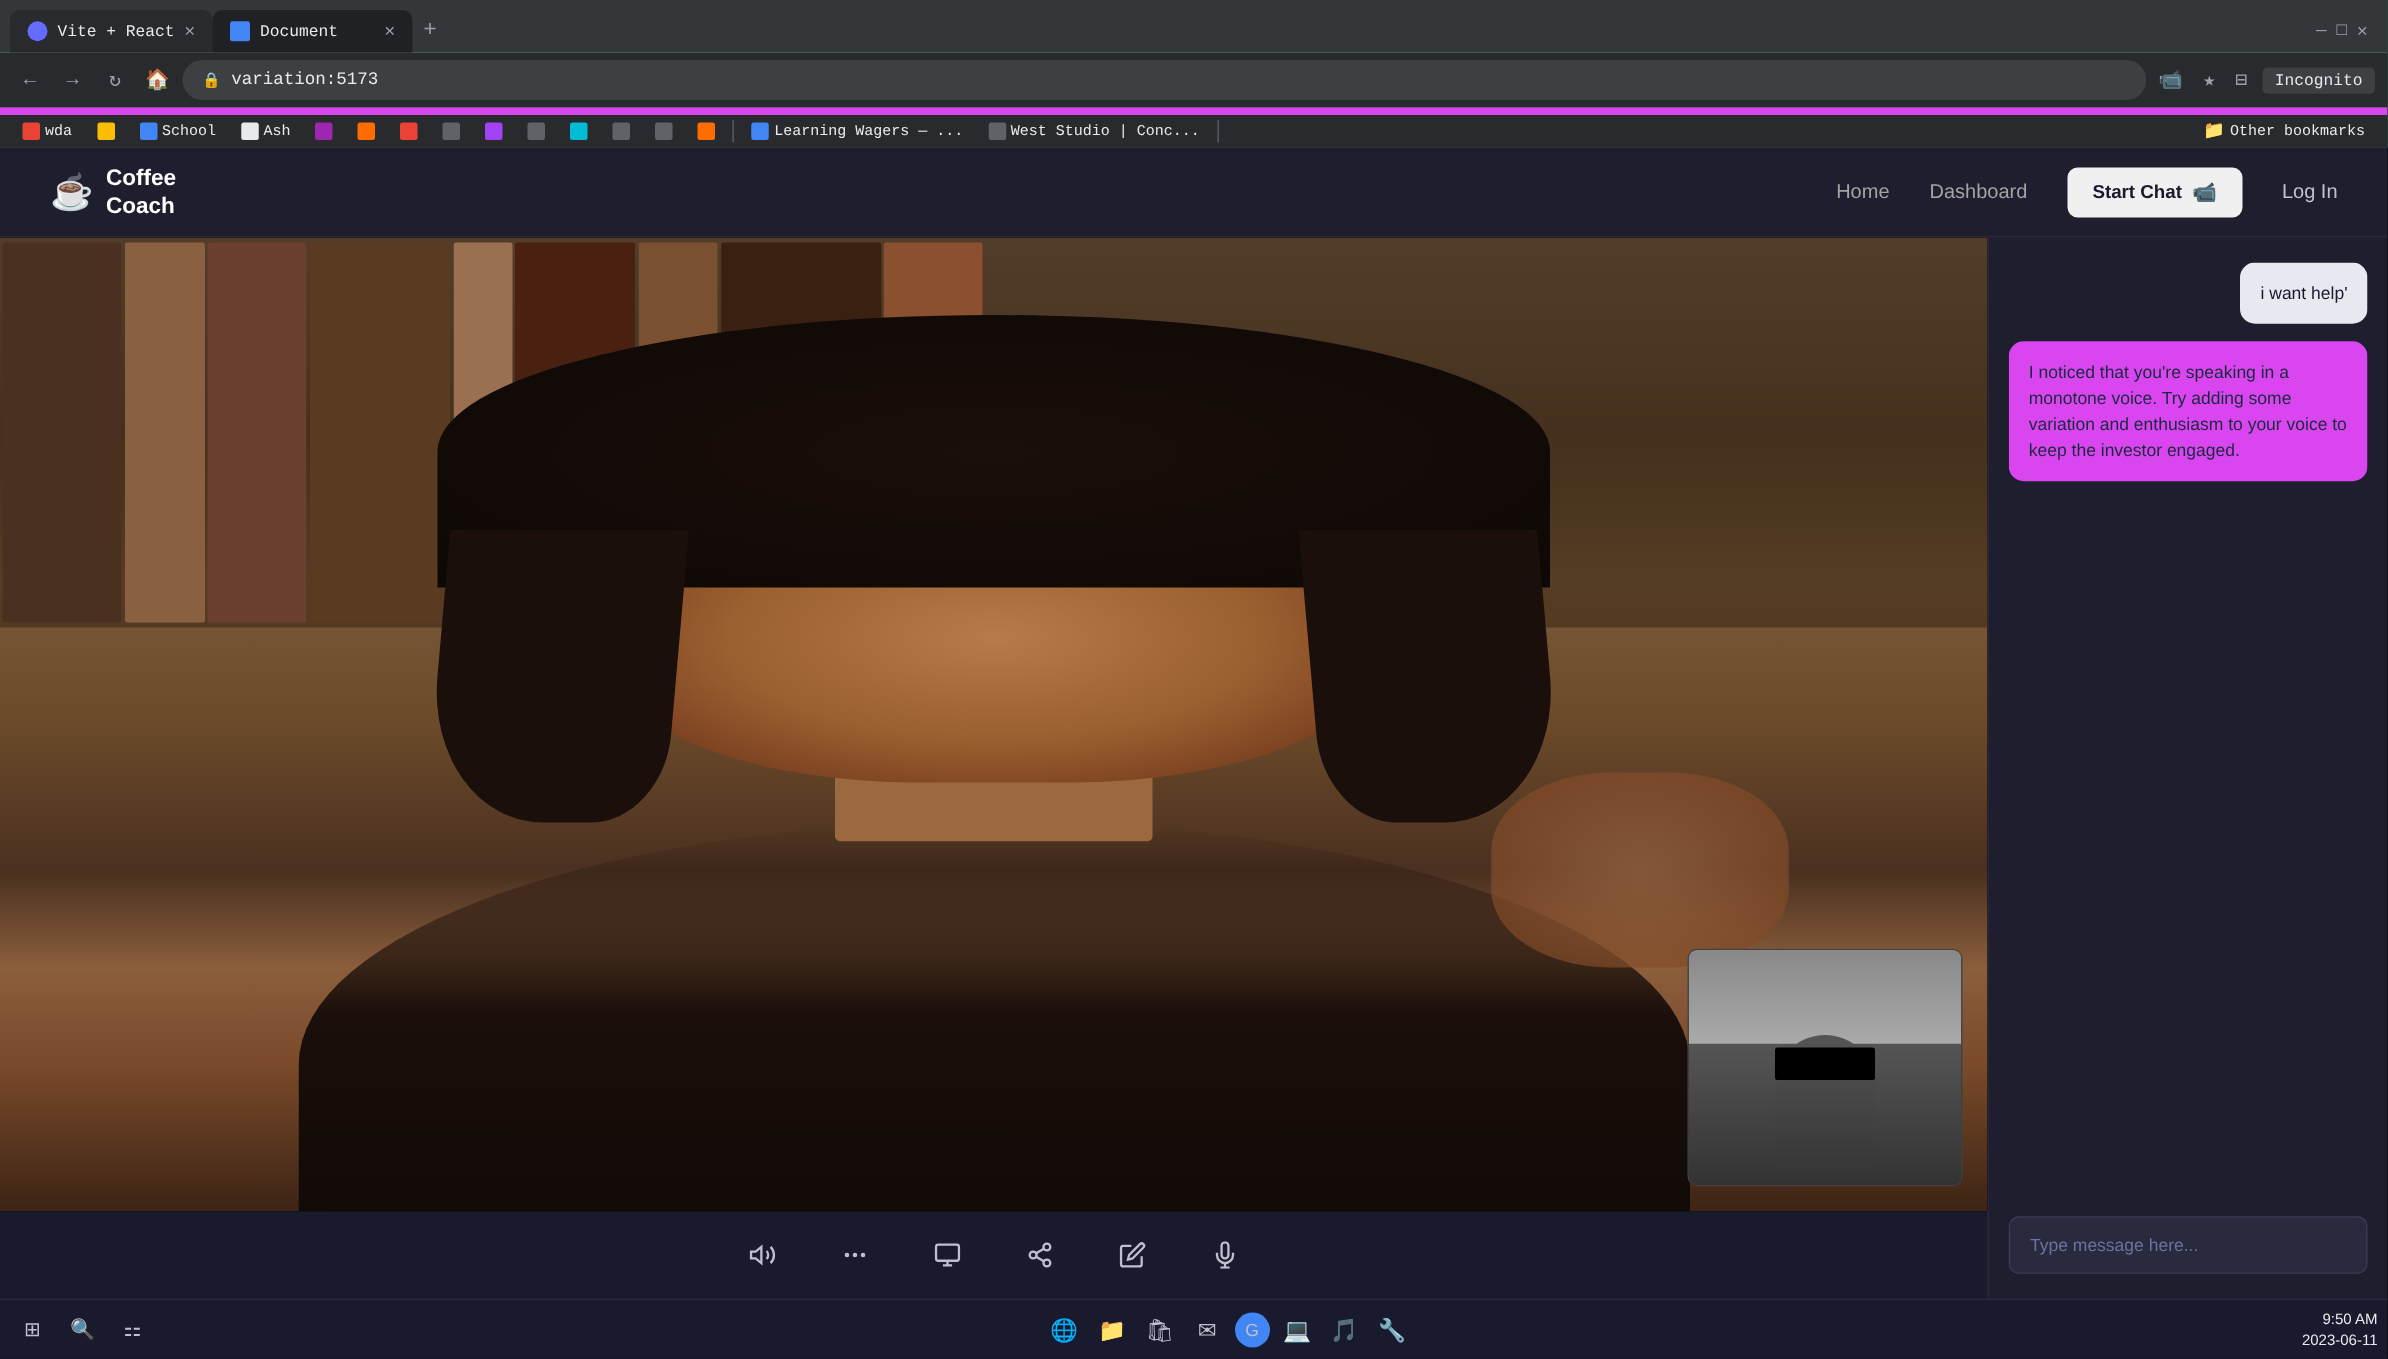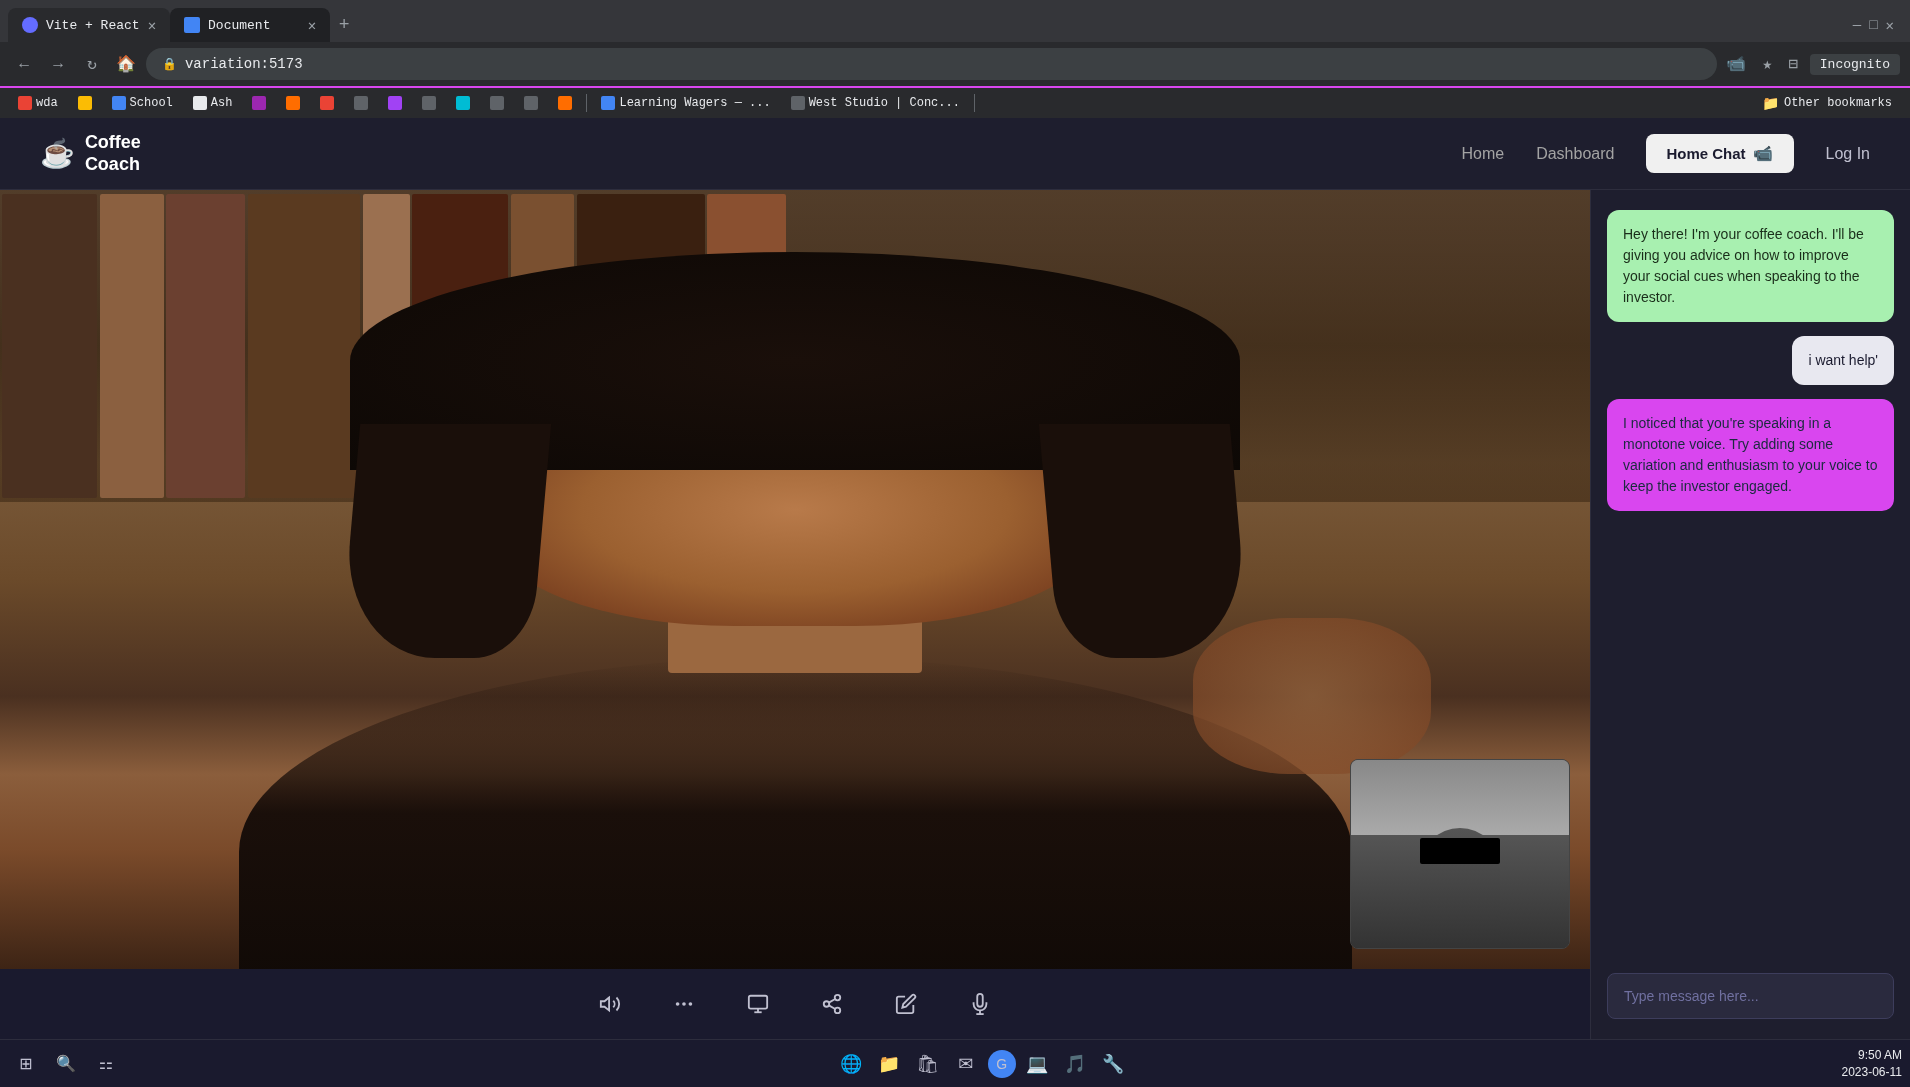--- a/index.html
+++ b/index.html
@@ -120,21 +120,21 @@
     }
 
     
     .bookmarks-bar {
       display: flex;
       align-items: center;
       padding: 3px 10px;
       background: #292a2d;
       height: 32px;
       gap: 4px;
-      border-top: 2px solid #d946ef;
+      border-top: 6px solid #d946ef;
     }
     .bookmark-item {
       display: flex;
       align-items: center;
       gap: 4px;
       padding: 2px 8px;
       border-radius: 4px;
       color: #e8eaed;
       font-size: 12px;
       cursor: pointer;
@@ -548,21 +548,21 @@
   <nav class="app-navbar">
     <div class="logo-area">
       <span class="logo-icon">☕</span>
       <div class="logo-text">Coffee<br>Coach</div>
     </div>
     <div class="nav-links">
       <a class="nav-link">Home</a>
       <a class="nav-link">Dashboard</a>
     </div>
     <button class="start-chat-btn">
-      <span>Home Chat</span>
+      <span>Start Chat</span>
       <span style="font-size:16px;">📹</span>
     </button>
     <a class="login-link">Log In</a>
   </nav>
 
   <div class="main-area">
 
     <div class="video-section">
       <div class="video-container">
         <div class="video-bg">
@@ -650,23 +650,20 @@
             <line x1="12" y1="19" x2="12" y2="23"></line>
             <line x1="8" y1="23" x2="16" y2="23"></line>
           </svg>
         </button>
       </div>
     </div>
 
     <div class="chat-section">
       <div class="chat-messages">
 
-        <div class="chat-bubble coach">
-          <span>Hey there! I'm your coffee coach. I'll be giving you advice on how to improve your social cues when speaking to the investor.</span>
-        </div>
 
         <div class="chat-bubble user">
           <span>i want help'</span>
         </div>
 
         <div class="chat-bubble ai">
           <span>I noticed that you're speaking in a monotone voice. Try adding some variation and enthusiasm to your voice to keep the investor engaged.</span>
         </div>
 
       </div>

